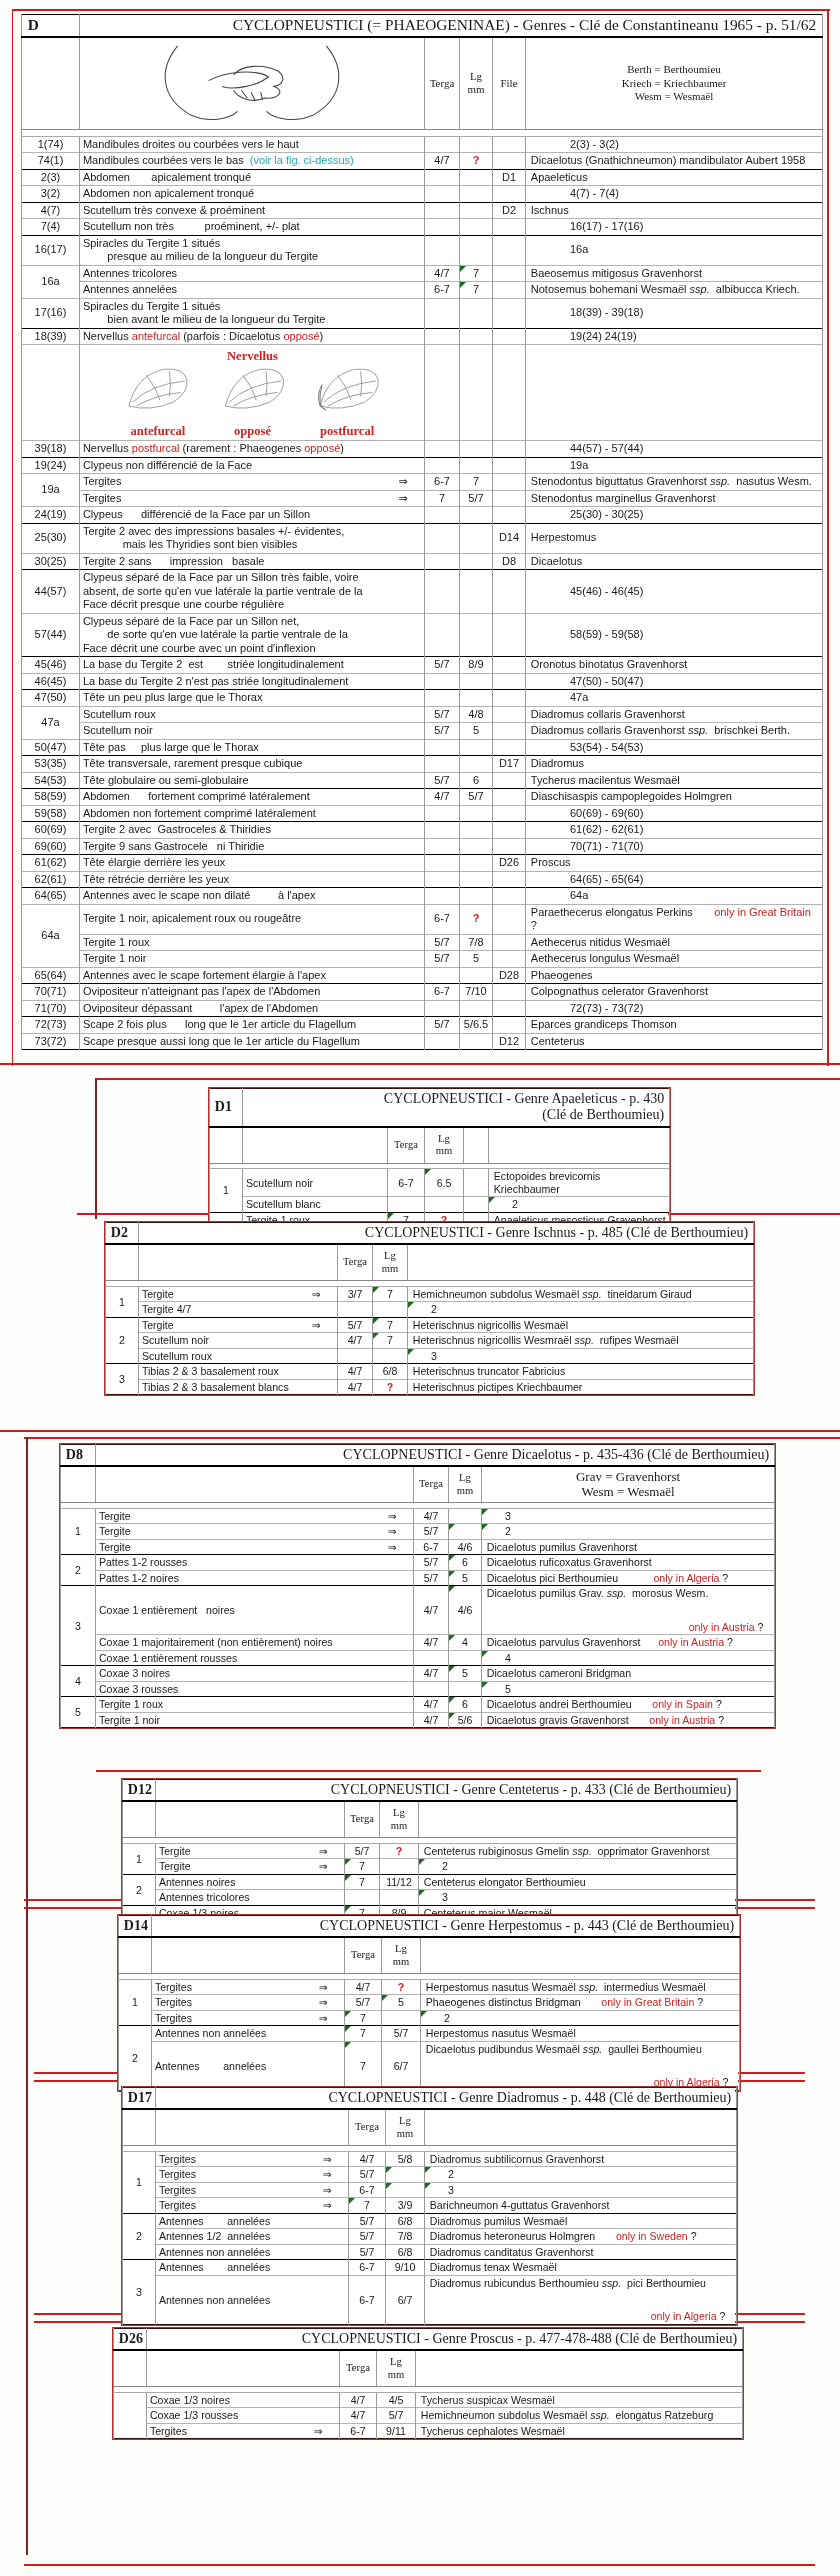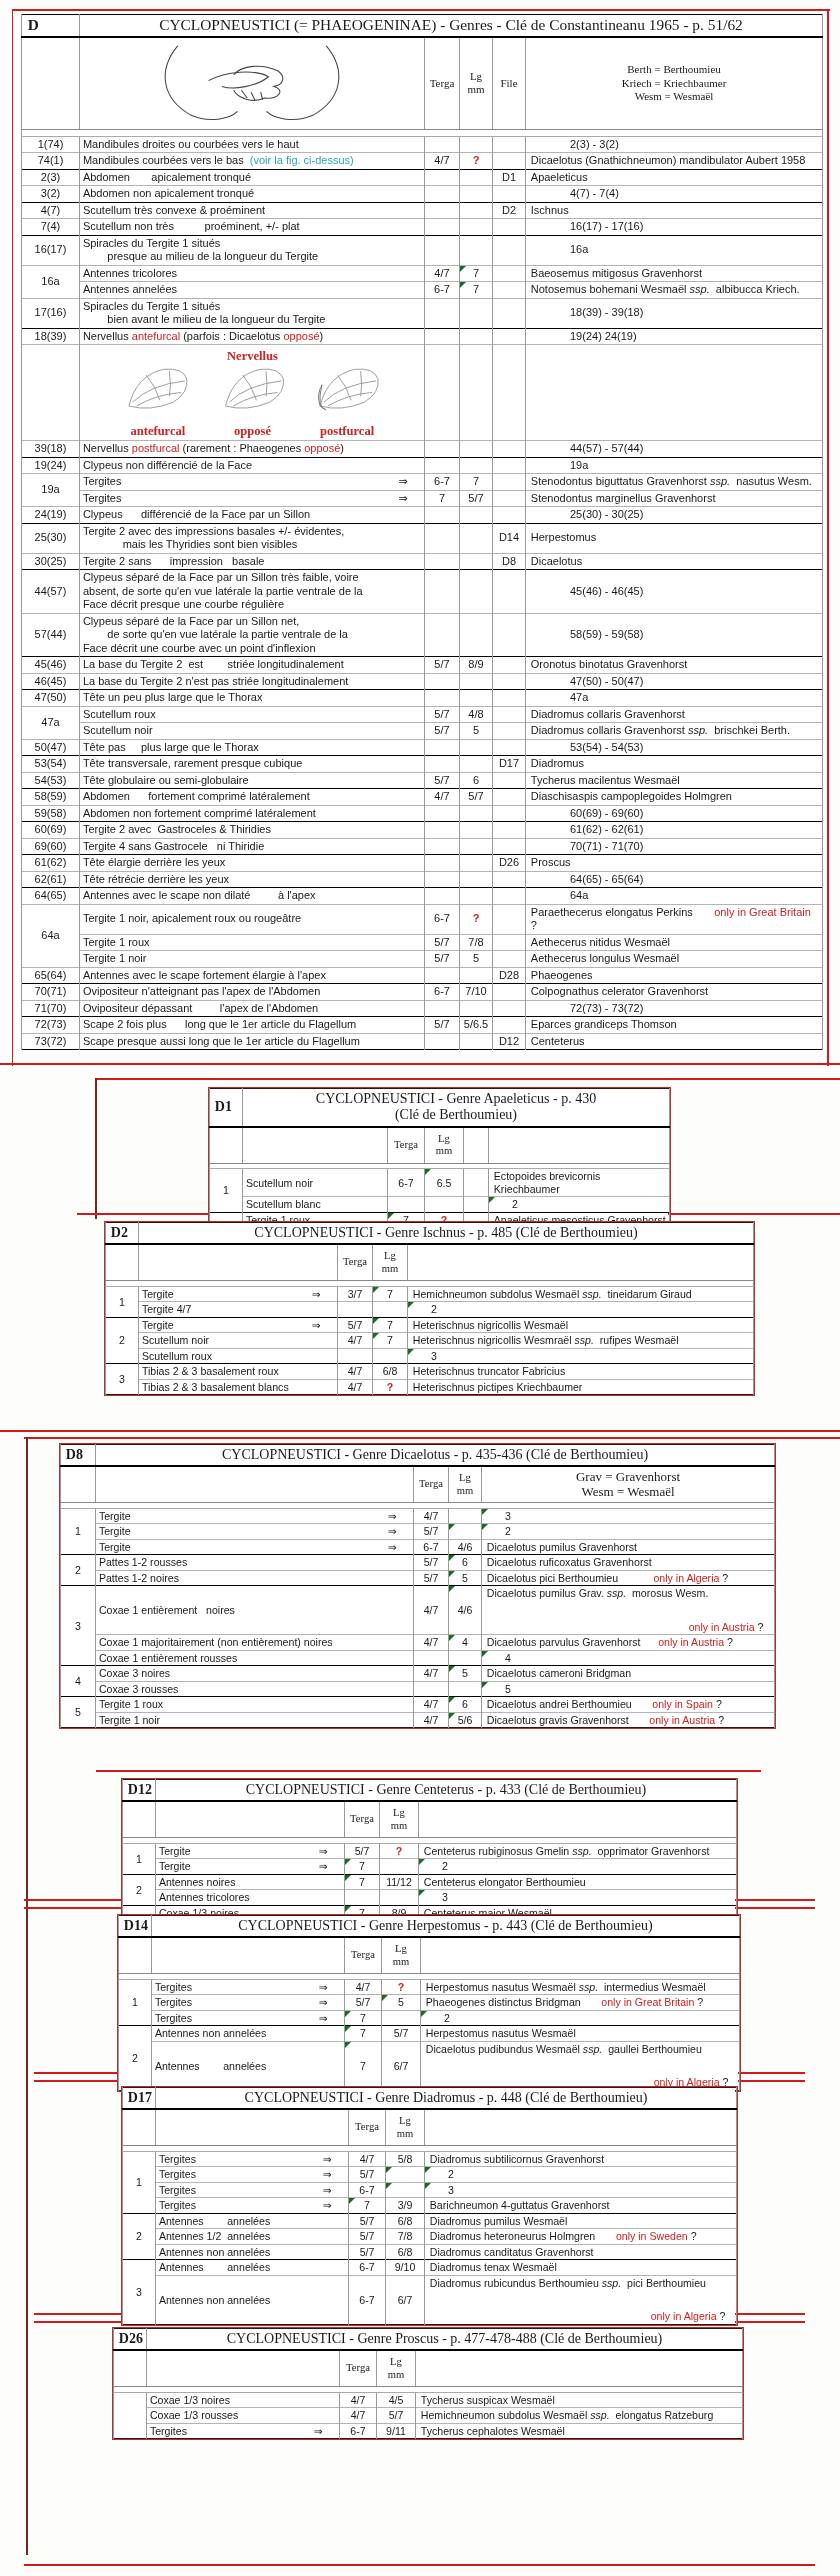--- a/index.html
+++ b/index.html
@@ -32,21 +32,21 @@
   .mt td.tg,.mt td.lg,.mt td.file{text-align:center;}
   .mt td.res{padding-left:4.8px;}
   .mt td.res.ind{padding-left:44px;}
   .mt tr.titlerow td{border-top:none;border-bottom:2.9px solid #000;font-family:"Liberation Serif",serif;
         font-size:15.4px;padding:3.9px 5.8px;}
   .mt tr.hdrrow td{height:89px;border-bottom:1px solid #888;}
   .hdr-small{font-family:"Liberation Serif",serif;font-size:11px;text-align:center;line-height:12.5px;}
   .abbrev{font-family:"Liberation Serif",serif;font-size:12px;text-align:center;line-height:16.4px;}
   .mt tr.spacer td{height:5.8px;border-top:1px solid #888;border-bottom:1px solid #aaa;padding:0;}
   .code-cell{font-weight:bold;text-align:left;}
-  .title-cell{text-align:center;}
+  .title-cell{text-align:right;}
   .figcell{text-align:center;}
   
   .sub{position:absolute;background:#fff;}
   .sub table{width:100%;border:1.9px solid #3c0e0e;outline:1px solid #a33;}
   .sub td{border-left:1px solid #999;border-right:1px solid #999;border-top:1px solid #b4b4b4;
           font-size:10.6px;line-height:12.5px;padding:1px 2.9px;}
   .sub tr.titlerow td{border-top:none;border-bottom:2.4px solid #000;font-family:"Liberation Serif",serif;
           font-size:14px;padding:1.9px 4.8px;line-height:16.4px;}
   .sub tr.hdrrow td{height:33px;border-bottom:1px solid #888;}
   .sub tr.spacer td{height:4.8px;border-top:1px solid #888;border-bottom:1px solid #aaa;padding:0;}
@@ -470,21 +470,21 @@
           <div class="line"><span>Tête pas     plus large que le Thorax</span></div>
         </td>
         <td class="tg"></td>
         <td class="lg"></td>
         <td class="file"></td>
         <td class="res ind">
           <div class="line"><span>53(54) - 54(53)</span></div>
         </td>
       </tr>
       <tr class="sec">
-        <td class="ref">53(54)</td>
+        <td class="ref">53(35)</td>
         <td class="desc">
           <div class="line"><span>Tête transversale, rarement presque cubique</span></div>
         </td>
         <td class="tg"></td>
         <td class="lg"></td>
         <td class="file">D17</td>
         <td class="res">
           <div class="line"><span>Diadromus</span></div>
         </td>
       </tr>
@@ -532,21 +532,21 @@
         <td class="tg"></td>
         <td class="lg"></td>
         <td class="file"></td>
         <td class="res ind">
           <div class="line"><span>61(62) - 62(61)</span></div>
         </td>
       </tr>
       <tr>
         <td class="ref">69(60)</td>
         <td class="desc">
-          <div class="line"><span>Tergite 4 sans Gastrocele   ni Thiridie</span></div>
+          <div class="line"><span>Tergite 9 sans Gastrocele   ni Thiridie</span></div>
         </td>
         <td class="tg"></td>
         <td class="lg"></td>
         <td class="file"></td>
         <td class="res ind">
           <div class="line"><span>70(71) - 71(70)</span></div>
         </td>
       </tr>
       <tr class="sec">
         <td class="ref">61(62)</td>

